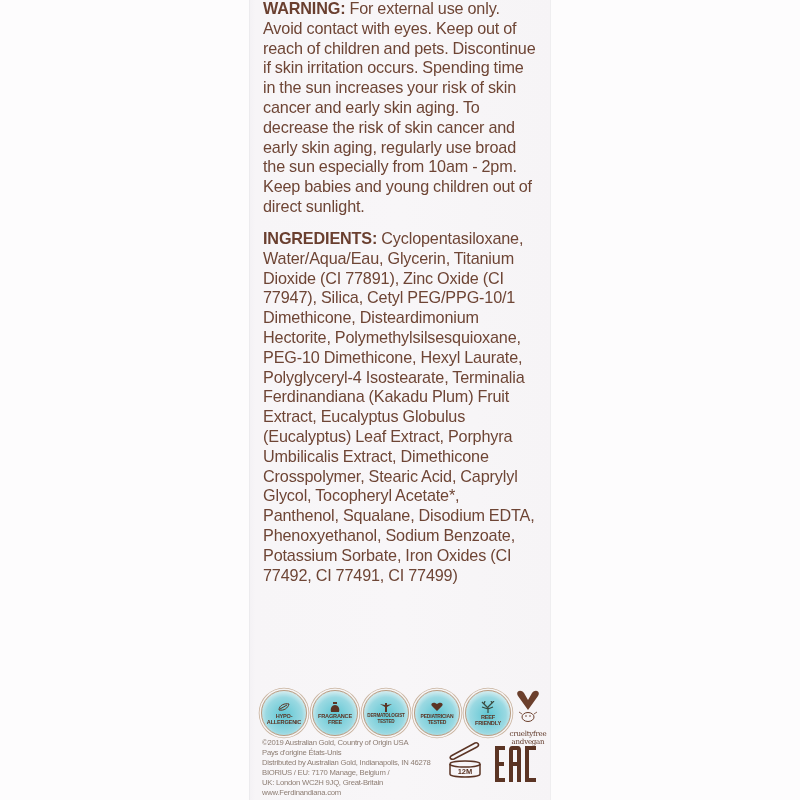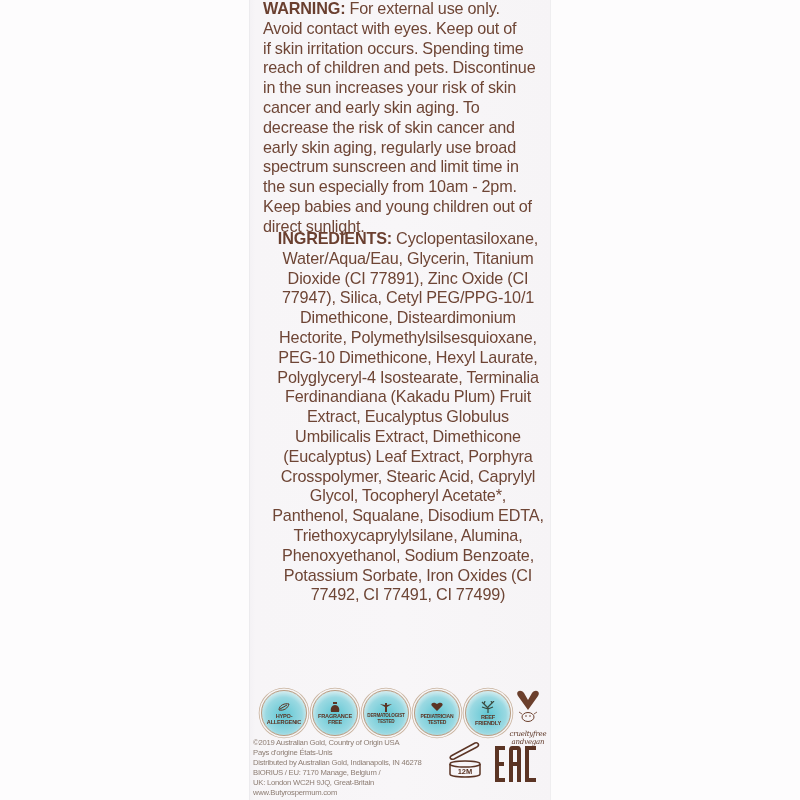--- a/index.html
+++ b/index.html
@@ -16,21 +16,21 @@
   }
   .text-block {
     position: absolute; left: 14px; width: 290px;
     color: #6e4535;
     font-size: 16.2px;
     line-height: 19.8px;
     letter-spacing: -0.15px;
     word-spacing: -0.3px;
   }
   .warning { top: -1px; }
-  .ingredients { top: 229px; text-align: center; }
+  .ingredients { top: 229px; }
   .vitamin { top: 593px; }
   .bold { font-weight: bold; color: #6a3f2f; }
   .line { display: block; white-space: nowrap; }
 
   .badges {
     position: absolute; left: 10px; top: 690px; height: 50px; width: 290px;
   }
   .badge {
     position: absolute; top: 0; width: 44px; height: 44px; border-radius: 50%;
     background: radial-gradient(circle at 50% 55%, #5fc6d3 0%, #9ad9e2 55%, #e9f3f4 80%);
@@ -43,69 +43,67 @@
   .badge-text {
     font-family: "Liberation Sans", sans-serif;
     font-size: 5.6px; line-height: 6px; color: #5b3424; font-weight: bold;
     letter-spacing: -0.2px; text-transform: uppercase; white-space: pre-line;
   }
   .cruelty {
     position: absolute; left: 244px; top: 0px; width: 50px; text-align: center;
   }
   .cruelty-text {
     font-family: "DejaVu Serif", serif; font-size: 7px; line-height: 8px; color: #5b3424;
-    white-space: pre-line; letter-spacing: -0.2px; font-style: italic;
+    white-space: pre-line; letter-spacing: -0.2px;
   }
 
   .fineprint {
-    position: absolute; left: 4px; top: 738px; width: 200px;
+    position: absolute; left: 13px; top: 738px; width: 200px;
     font-family: "Liberation Sans", sans-serif;
     font-size: 7.7px; line-height: 10.1px; color: #8d7d73;
     letter-spacing: -0.25px;
   }
   .pao { position: absolute; left: 196px; top: 740px; width: 40px; height: 40px; }
   .eac { position: absolute; left: 245px; top: 746px; width: 44px; height: 36px; }
 </style>
 </head>
 <body>
 
 <div class="package">
 
   <div class="text-block warning">
     <span class="line"><span class="bold">WARNING:</span><span> For external use only.</span></span>
     <span class="line">Avoid contact with eyes. Keep out of</span>
+    <span class="line">reach of children and pets. Discontinue</span>
     <span class="line">if skin irritation occurs. Spending time</span>
-    <span class="line">reach of children and pets. Discontinue</span>
     <span class="line">in the sun increases your risk of skin</span>
     <span class="line">cancer and early skin aging. To</span>
     <span class="line">decrease the risk of skin cancer and</span>
     <span class="line">early skin aging, regularly use broad</span>
-    <span class="line">spectrum sunscreen and limit time in</span>
     <span class="line">the sun especially from 10am - 2pm.</span>
     <span class="line">Keep babies and young children out of</span>
     <span class="line">direct sunlight.</span>
   </div>
 
   <div class="text-block ingredients">
     <span class="line"><span class="bold">INGREDIENTS:</span><span> Cyclopentasiloxane,</span></span>
     <span class="line">Water/Aqua/Eau, Glycerin, Titanium</span>
     <span class="line">Dioxide (CI 77891), Zinc Oxide (CI</span>
     <span class="line">77947), Silica, Cetyl PEG/PPG-10/1</span>
     <span class="line">Dimethicone, Disteardimonium</span>
     <span class="line">Hectorite, Polymethylsilsesquioxane,</span>
     <span class="line">PEG-10 Dimethicone, Hexyl Laurate,</span>
     <span class="line">Polyglyceryl-4 Isostearate, Terminalia</span>
     <span class="line">Ferdinandiana (Kakadu Plum) Fruit</span>
     <span class="line">Extract, Eucalyptus Globulus</span>
+    <span class="line">(Eucalyptus) Leaf Extract, Porphyra</span>
     <span class="line">Umbilicalis Extract, Dimethicone</span>
-    <span class="line">(Eucalyptus) Leaf Extract, Porphyra</span>
     <span class="line">Crosspolymer, Stearic Acid, Caprylyl</span>
     <span class="line">Glycol, Tocopheryl Acetate*,</span>
     <span class="line">Panthenol, Squalane, Disodium EDTA,</span>
-    <span class="line">Triethoxycaprylylsilane, Alumina,</span>
     <span class="line">Phenoxyethanol, Sodium Benzoate,</span>
     <span class="line">Potassium Sorbate, Iron Oxides (CI</span>
     <span class="line">77492, CI 77491, CI 77499)</span>
   </div>
 
 
   <div class="badges">
     <div class="badge" style="left:2px;">
       <svg class="badge-icon" viewBox="0 0 14 10">
           <path d="M2 8 C2 3, 8 1, 12 2 C11 6, 7 9, 2 8 Z M3 7 L10 3" fill="none" stroke="#5b3424" stroke-width="1"></path>
@@ -155,21 +153,21 @@
 andvegan</div>
     </div>
   </div>
 
   <div class="fineprint">
     <span class="line">©2019 Australian Gold, Country of Origin USA</span>
     <span class="line">Pays d'origine États-Unis</span>
     <span class="line">Distributed by Australian Gold, Indianapolis, IN 46278</span>
     <span class="line">BIORIUS / EU: 7170 Manage, Belgium /</span>
     <span class="line">UK: London WC2H 9JQ, Great-Britain</span>
-    <span class="line">www.Butyrospermum.com</span>
+    <span class="line">www.Ferdinandiana.com</span>
   </div>
 
   <svg class="pao" viewBox="0 0 40 40">
     <path d="M6 16 L30 3 C33 2, 35 5, 32 7 L9 19 C6 20, 4 18, 6 16 Z" fill="none" stroke="#5b3424" stroke-width="1.5"></path>
     <path d="M5 24 L5 34 C5 38, 35 38, 35 34 L35 24" fill="none" stroke="#5b3424" stroke-width="1.5"></path>
     <ellipse cx="20" cy="24" rx="15" ry="3" fill="none" stroke="#5b3424" stroke-width="1.5"></ellipse>
     <text x="20" y="34" text-anchor="middle" font-family="Liberation Sans, sans-serif" font-weight="bold" font-size="7.5" fill="#5b3424">12M</text>
   </svg>
 
   <svg class="eac" viewBox="0 0 44 36">

